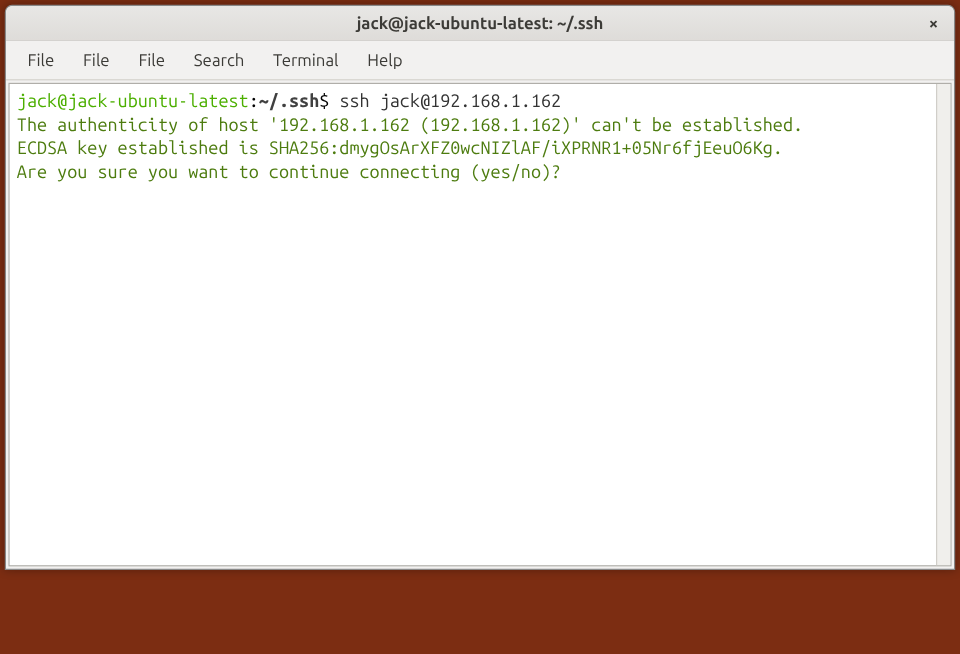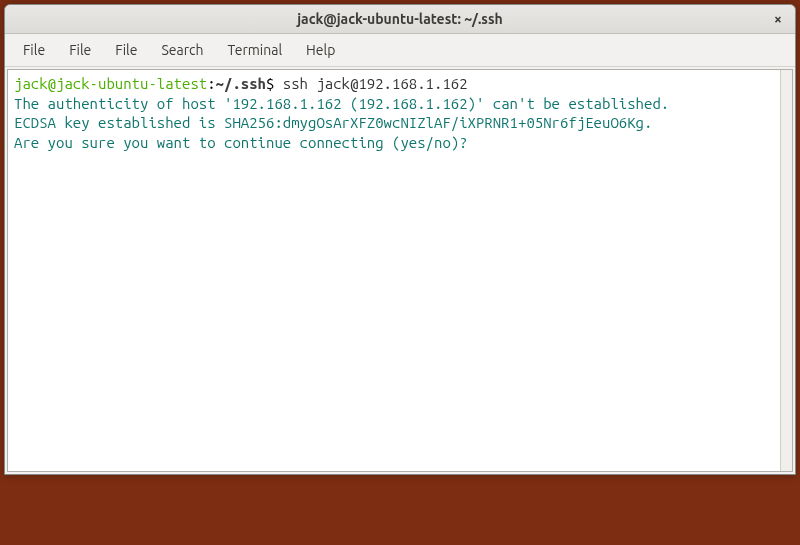--- a/index.html
+++ b/index.html
@@ -95,21 +95,21 @@
       font-weight: normal;
     }
     .prompt-path {
       color: #404040;
       font-weight: bold;
     }
     .prompt-dollar {
       color: #000;
     }
     .terminal-line {
-      color: #0f766e;
+      color: #4d7c0f;
     }
     .command-text {
       color: #333;
       margin-top: 36px;
     }
   </style>
 </head>
 <body>
 
 <div class="window">

